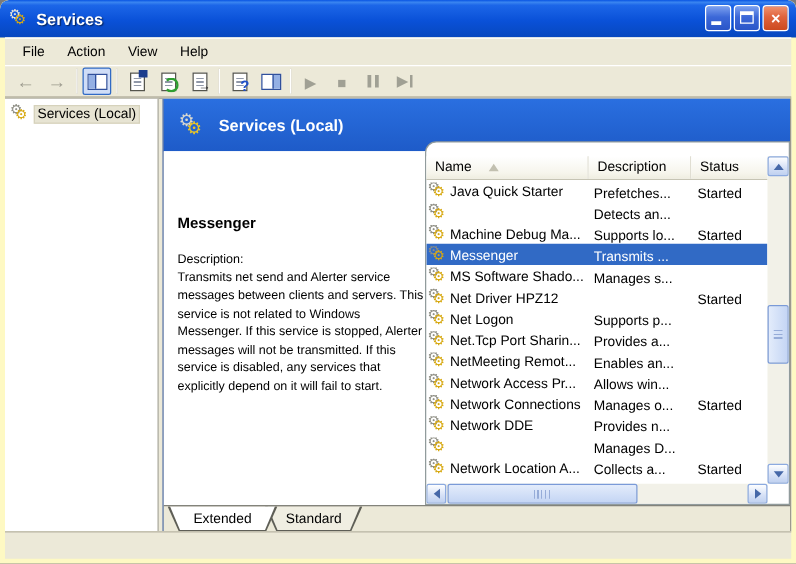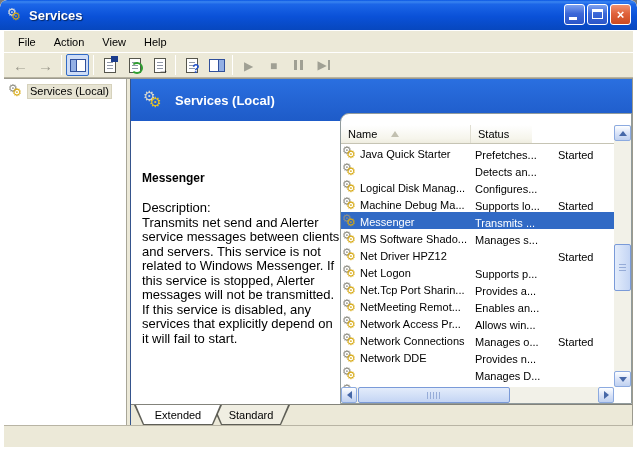--- a/index.html
+++ b/index.html
@@ -1,17 +1,17 @@
 <!DOCTYPE html>
 <html><head>
 <meta charset="utf-8">
 <style>
   html,body{margin:0;padding:0;background:#7B7B7B;}
   *{box-sizing:border-box;}
-  .window{position:relative;width:637px;height:451px;background:#ffffff;border-radius:7px 7px 0 0;overflow:hidden;
+  .window{position:relative;width:637px;height:451px;background:#fef9c3;border-radius:7px 7px 0 0;overflow:hidden;
           font-family:"Liberation Sans",sans-serif;font-size:11px;color:#000;}
 
   
   .titlebar{position:absolute;left:0;top:0;width:637px;height:30px;
     background:linear-gradient(180deg,#0854E3 0%,#3A85F0 6%,#1C66E8 14%,#0A51D8 55%,#0747BE 100%);
     display:flex;align-items:center;border-radius:7px 7px 0 0;}
   .title-text{color:#fff;font-weight:bold;font-size:13px;margin-left:6px;text-shadow:1px 1px 1px rgba(0,0,0,.55);}
   .winbtns{position:absolute;right:6px;top:4px;display:flex;gap:2px;}
   .wbtn{width:21px;height:21px;border:1px solid #fff;border-radius:3px;position:relative;
         background:linear-gradient(180deg,#7DA1EF 0%,#3C68D8 45%,#2A55C8 100%);}
@@ -70,21 +70,21 @@
 
   .rightpane{position:absolute;left:126px;top:0;width:503px;height:346px;border-left:1px solid #35548C;border-right:1px solid #9C9A8E;background:#fff;}
   .banner{position:absolute;left:0;top:0;right:0;height:42px;
      background:linear-gradient(180deg,#2A6FE0 0%,#1E5BC8 100%);display:flex;align-items:center;}
   .banner .gears{margin-left:12px;}
   .banner-title{color:#fff;font-weight:bold;font-size:13px;margin-left:8px;}
   .content{position:absolute;left:0;right:0;top:42px;height:283px;background:#fff;}
 
   .desc{position:absolute;left:11px;top:50px;width:198px;}
   .desc h3{margin:0 0 16px 0;font-size:12px;}
-  .desc p{margin:0;line-height:14.5px;font-size:13px;}
+  .desc p{margin:0;line-height:14.5px;font-size:10px;}
 
   
   .listpanel{position:absolute;left:209px;top:34px;width:292px;height:291px;background:#fff;
      border:1px solid #919B9C;border-radius:9px 0 0 0;z-index:2;overflow:hidden;}
   .lheader{position:absolute;left:0;top:11px;width:273px;height:19px;display:flex;border-bottom:1px solid #C6C4B4;}
   .hcell{background:linear-gradient(180deg,#FFFFFF 0%,#F6F5EC 75%,#EFEDE0 100%);border-right:1px solid #E0DED2;
      padding:3px 0 0 7px;display:flex;align-items:flex-start;gap:14px;}
   .hcell:last-child{border-right:none;}
   .h-name{width:130px;}
   .h-desc{width:82px;}
@@ -229,47 +229,42 @@
           </p>
         </div>
       </div>
 
       <div class="listpanel">
         <div class="lheader">
           <div class="hcell h-name">
             <span>Name</span>
             <span class="sort-asc"></span>
           </div>
+          <div class="hcell h-desc">
+            <span>Description</span>
+          </div>
           <div class="hcell h-status">
             <span>Status</span>
           </div>
         </div>
 
         <div class="lrows" id="rows">
             <div class="lrow">
               <div class="c-name">
                 <span class="gears"></span>
                 <span>Java Quick Starter</span>
               </div>
               <div class="c-desc">Prefetches...</div>
               <div class="c-status">Started</div>
             </div>
             <div class="lrow">
               <div class="c-name">
                 <span class="gears"></span>
               </div>
               <div class="c-desc">Detects an...</div>
-              <div class="c-status"></div>
-            </div>
-            <div class="lrow">
-              <div class="c-name">
-                <span class="gears"></span>
-                <span>Logical Disk Manag...</span>
-              </div>
-              <div class="c-desc">Configures...</div>
               <div class="c-status"></div>
             </div>
             <div class="lrow">
               <div class="c-name">
                 <span class="gears"></span>
                 <span>Machine Debug Ma...</span>
               </div>
               <div class="c-desc">Supports lo...</div>
               <div class="c-status">Started</div>
             </div>

